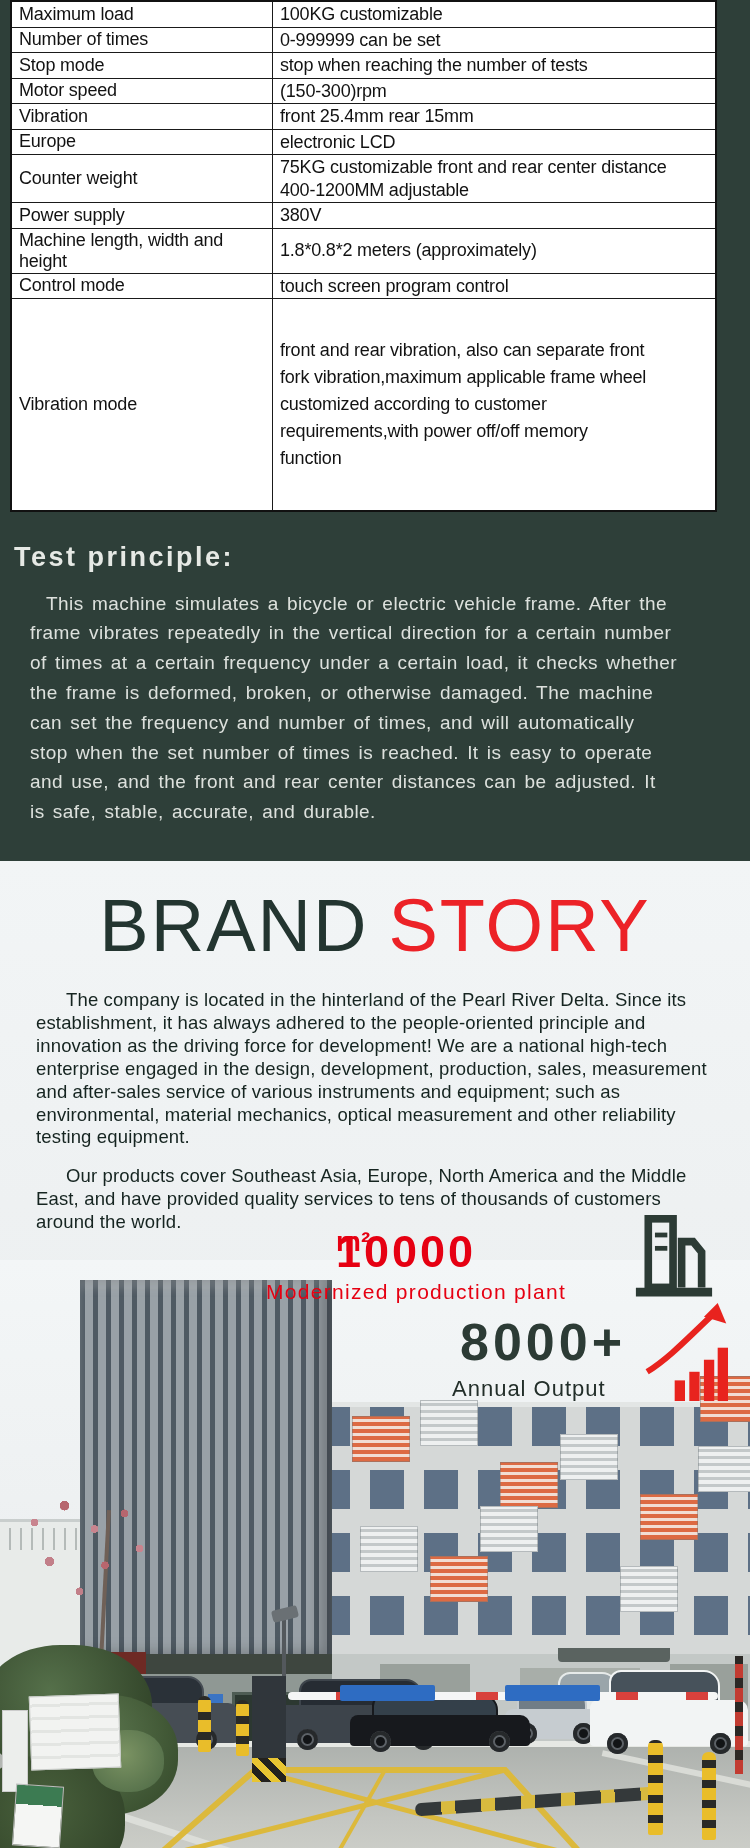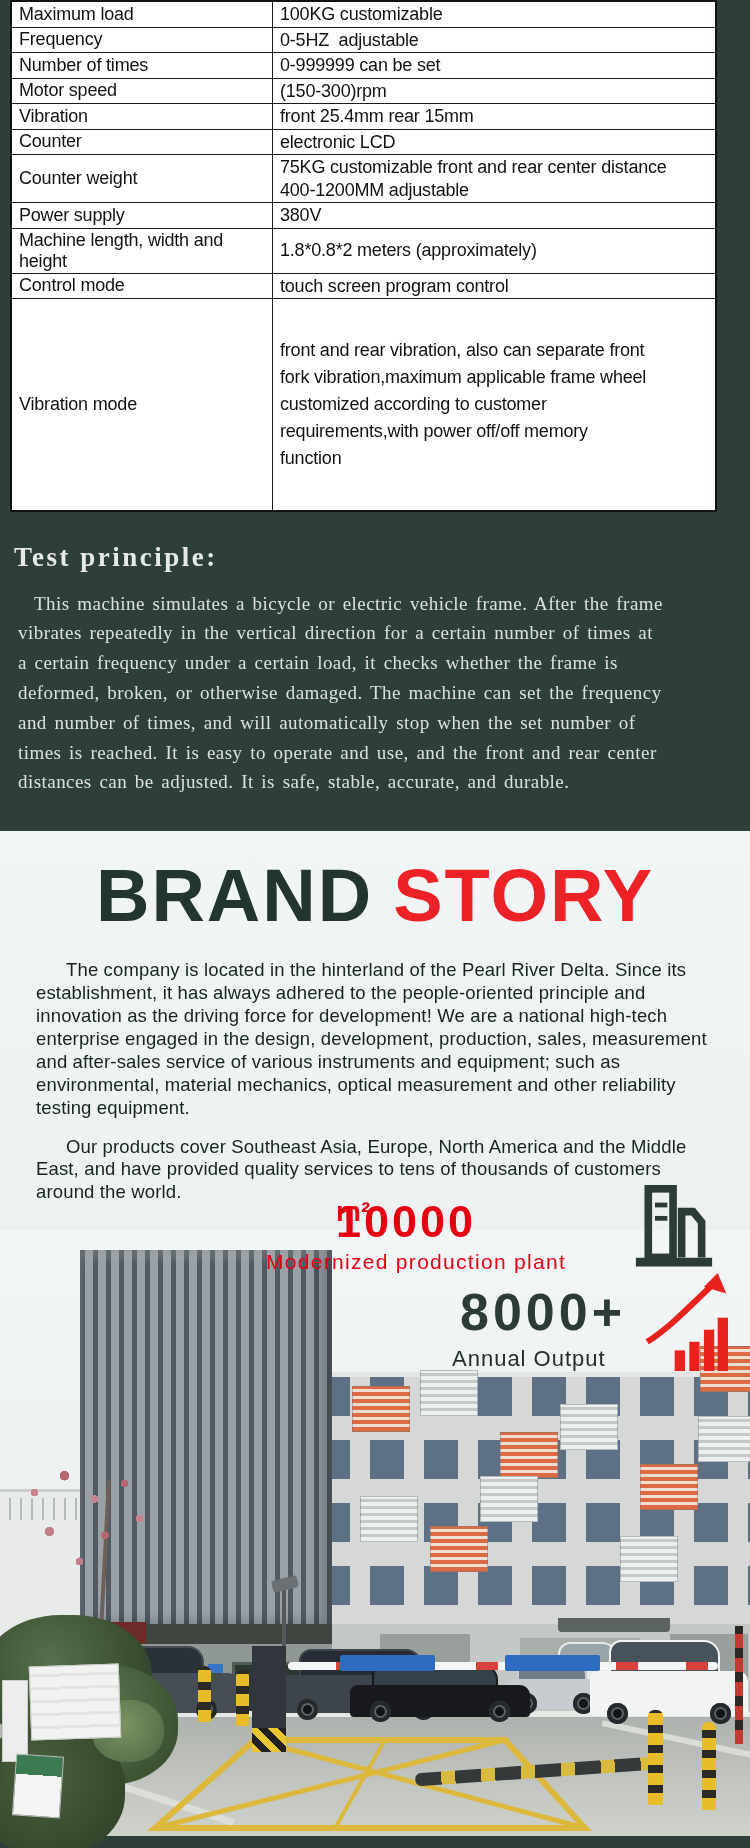--- a/index.html
+++ b/index.html
@@ -12,29 +12,29 @@
   .spec-table td{border:1px solid #1a1a1a;font-size:18px;color:#121212;padding:1px 7px;
                  vertical-align:middle;letter-spacing:-0.2px;}
   .c-label{width:246px;}
   .c-value{white-space:pre-wrap;line-height:1.25;}
   .spec-table tr{height:22px;}
   tr.r-two{height:47px;}
   tr.r-vib{height:212px;}
   tr.r-vib .c-value{line-height:27px;}
 
   
-  .test-principle{margin:30px 14px 0;color:#e0e4e0;font-family:Liberation Serif, serif;}
+  .test-principle{margin:30px 14px 0;color:#e0e4e0;}
   .tp-heading{font-size:27px;font-weight:700;letter-spacing:2.5px;margin:0 0 16px;color:#e6e9e5;}
-  .tp-body{font-size:19px;line-height:1.57;letter-spacing:.45px;word-spacing:2.5px;margin:4px;
+  .tp-body{font-size:19px;line-height:1.57;letter-spacing:.45px;word-spacing:2.5px;margin:16px;
            width:648px;text-indent:16px;color:#dde1dd;}
 
   
   .brand-section{margin-top:34px;background:linear-gradient(180deg,#f2f5f6,#eef1f2 35%,#e9edee);
                  padding-top:26px;height:947px;position:relative;}
-  .brand-title{text-align:center;font-size:74px;font-weight:700;letter-spacing:2px;margin:0 0 24px;line-height:1.05;}
+  .brand-title{text-align:center;font-size:74px;font-weight:400;letter-spacing:2px;margin:0 0 24px;line-height:1.05;}
   .brand-title .t1{color:#233530;}
   .brand-title .t2{color:#ec2227;margin-left:20px;}
   .brand-p{margin:16px 36px 4px;font-size:18.5px;line-height:1.24;color:#152420;
            text-indent:30px;letter-spacing:.15px;}
 
   
   .hero{position:relative;height:642px;margin-top:-14px;}
   .hero *{position:absolute;}
   .sky{left:0;right:0;top:36px;bottom:0;background:linear-gradient(180deg,#f3f6f7,#eceff0 55%,#e2e6e5);}
 
@@ -138,37 +138,37 @@
 
 <div class="page">
 
   <table class="spec-table">
     <tbody>
       <tr>
         <td class="c-label">Maximum load</td>
         <td class="c-value">100KG customizable</td>
       </tr>
       <tr>
-        <td class="c-label">Frequency</td>
-        <td class="c-value">0-5HZ  adjustable</td>
-      </tr>
-      <tr>
         <td class="c-label">Number of times</td>
         <td class="c-value">0-999999 can be set</td>
       </tr>
       <tr>
+        <td class="c-label">Stop mode</td>
+        <td class="c-value">stop when reaching the number of tests</td>
+      </tr>
+      <tr>
         <td class="c-label">Motor speed</td>
         <td class="c-value">(150-300)rpm</td>
       </tr>
       <tr>
         <td class="c-label">Vibration</td>
         <td class="c-value">front 25.4mm rear 15mm</td>
       </tr>
       <tr>
-        <td class="c-label">Counter</td>
+        <td class="c-label">Europe</td>
         <td class="c-value">electronic LCD</td>
       </tr>
       <tr class="r-two">
         <td class="c-label">Counter weight</td>
         <td class="c-value">75KG customizable front and rear center distance
 400-1200MM adjustable</td>
       </tr>
       <tr>
         <td class="c-label">Power supply</td>
         <td class="c-value">380V</td>

